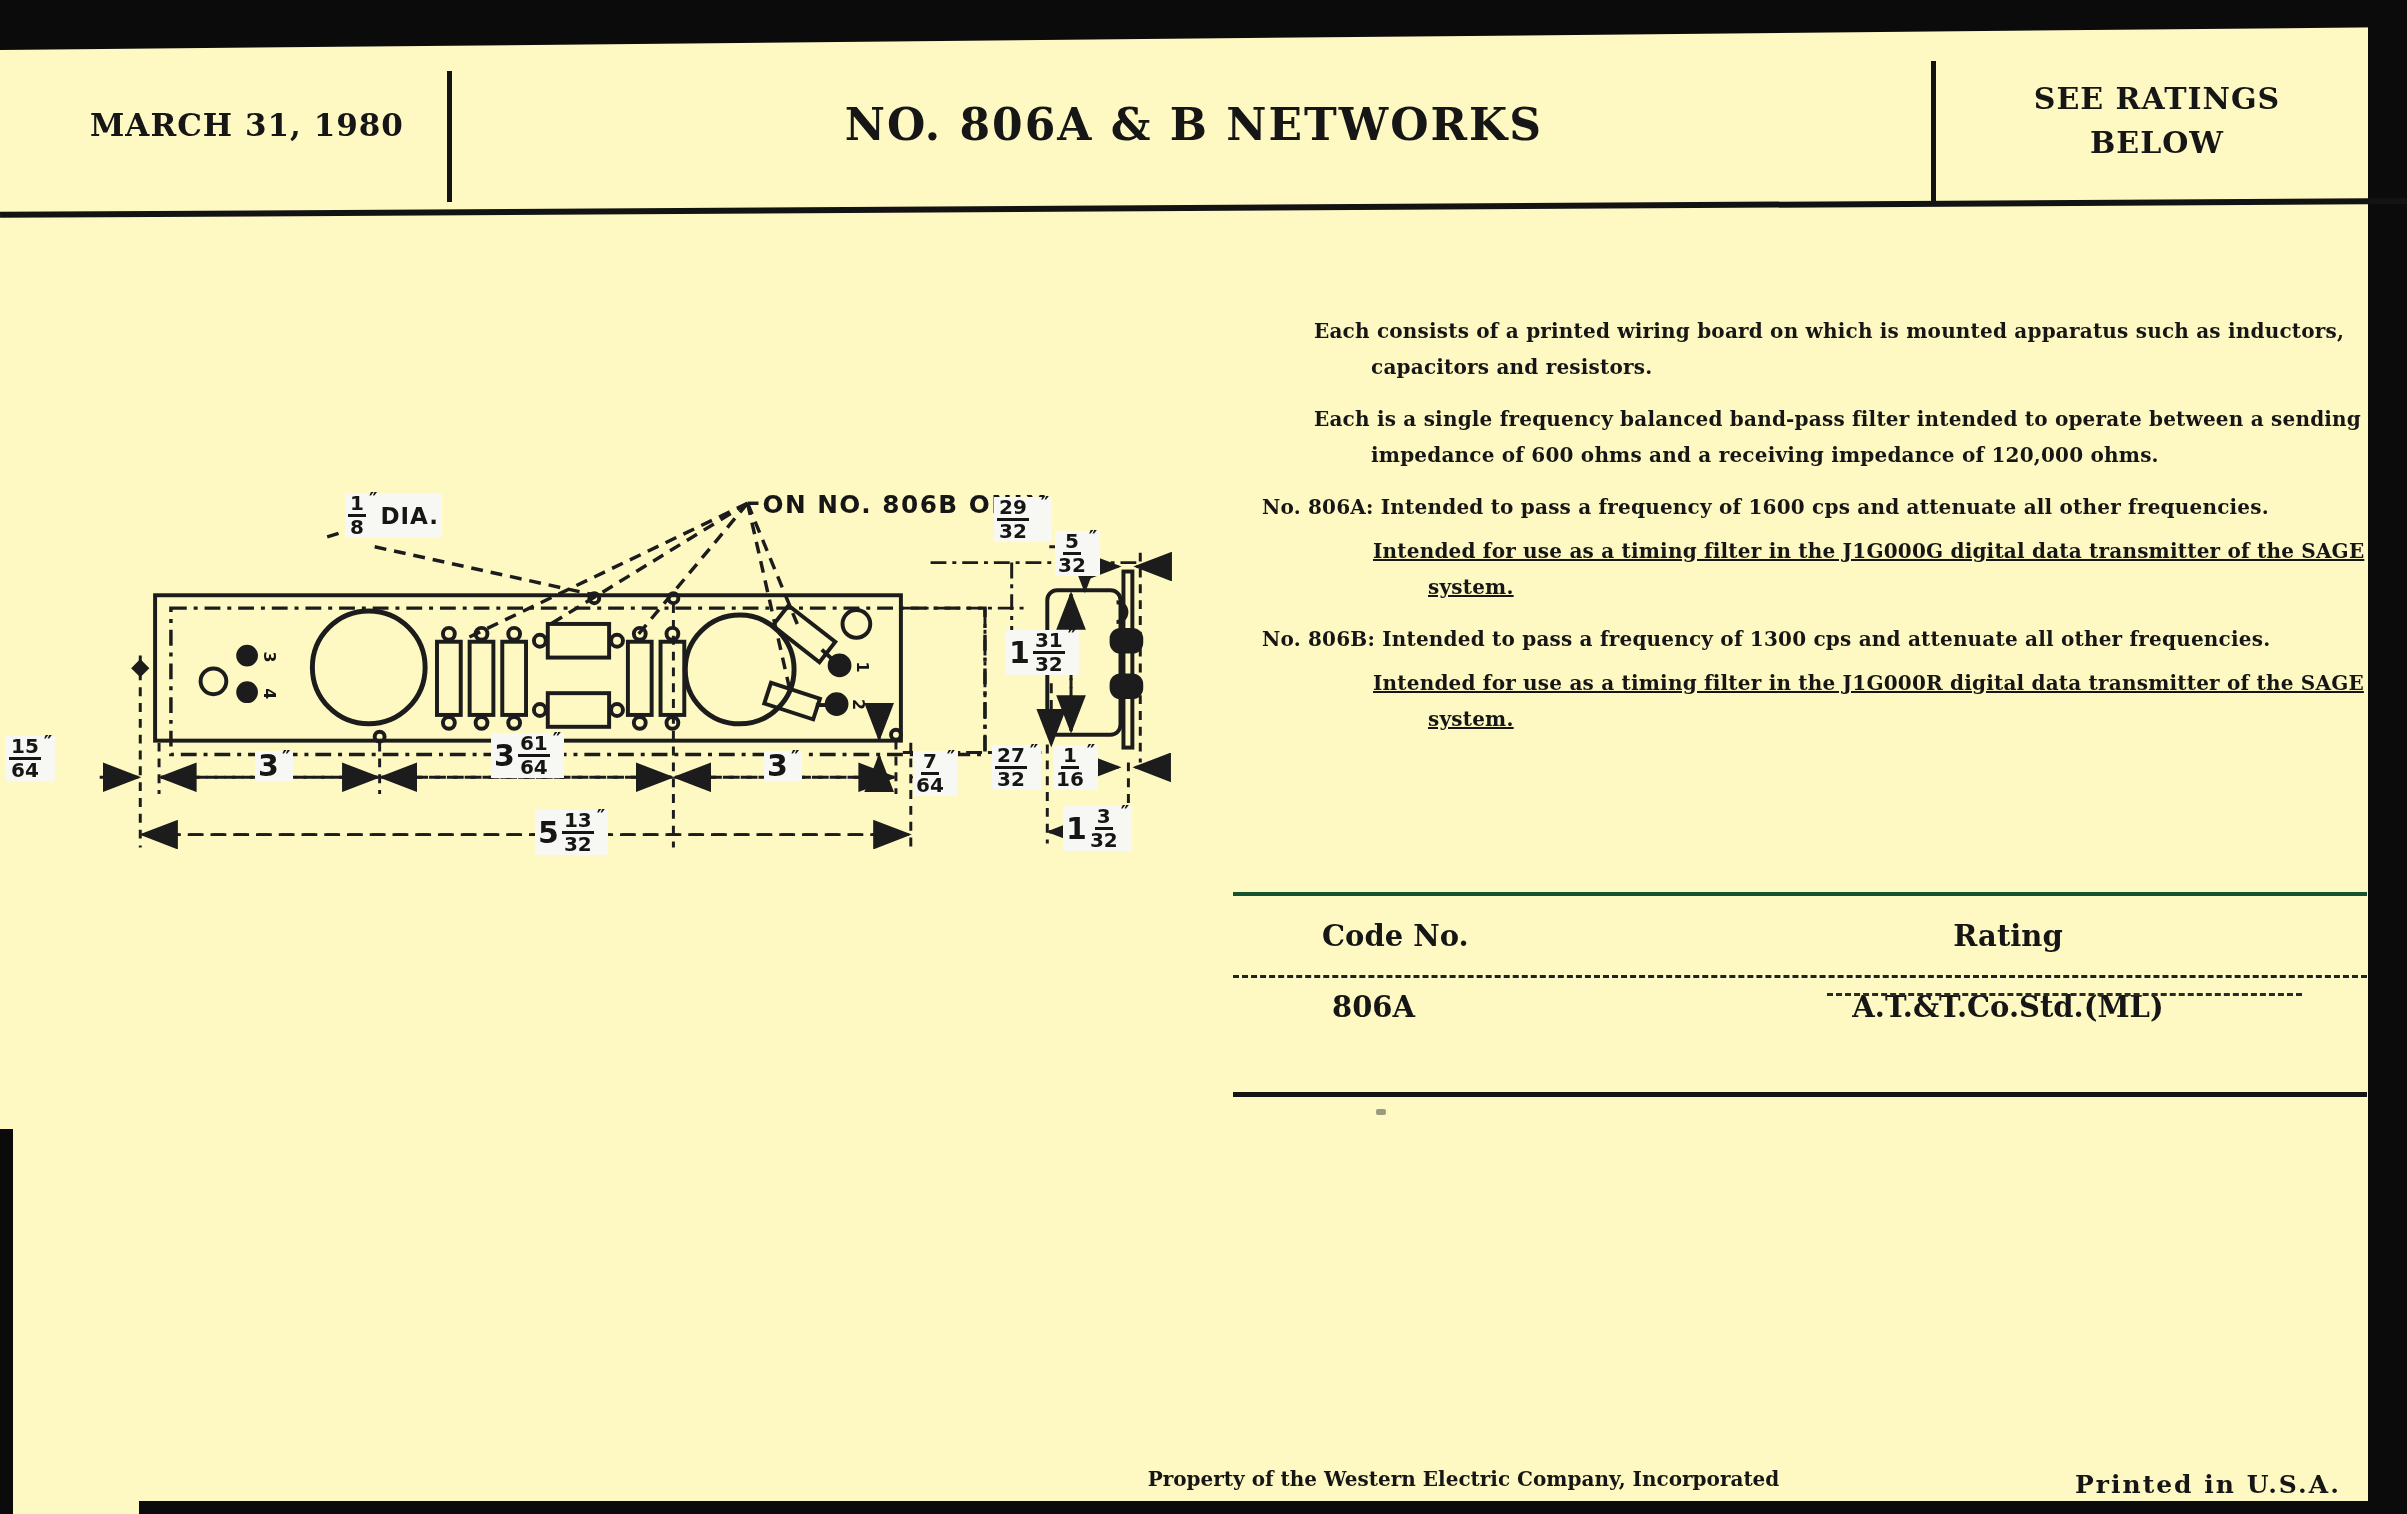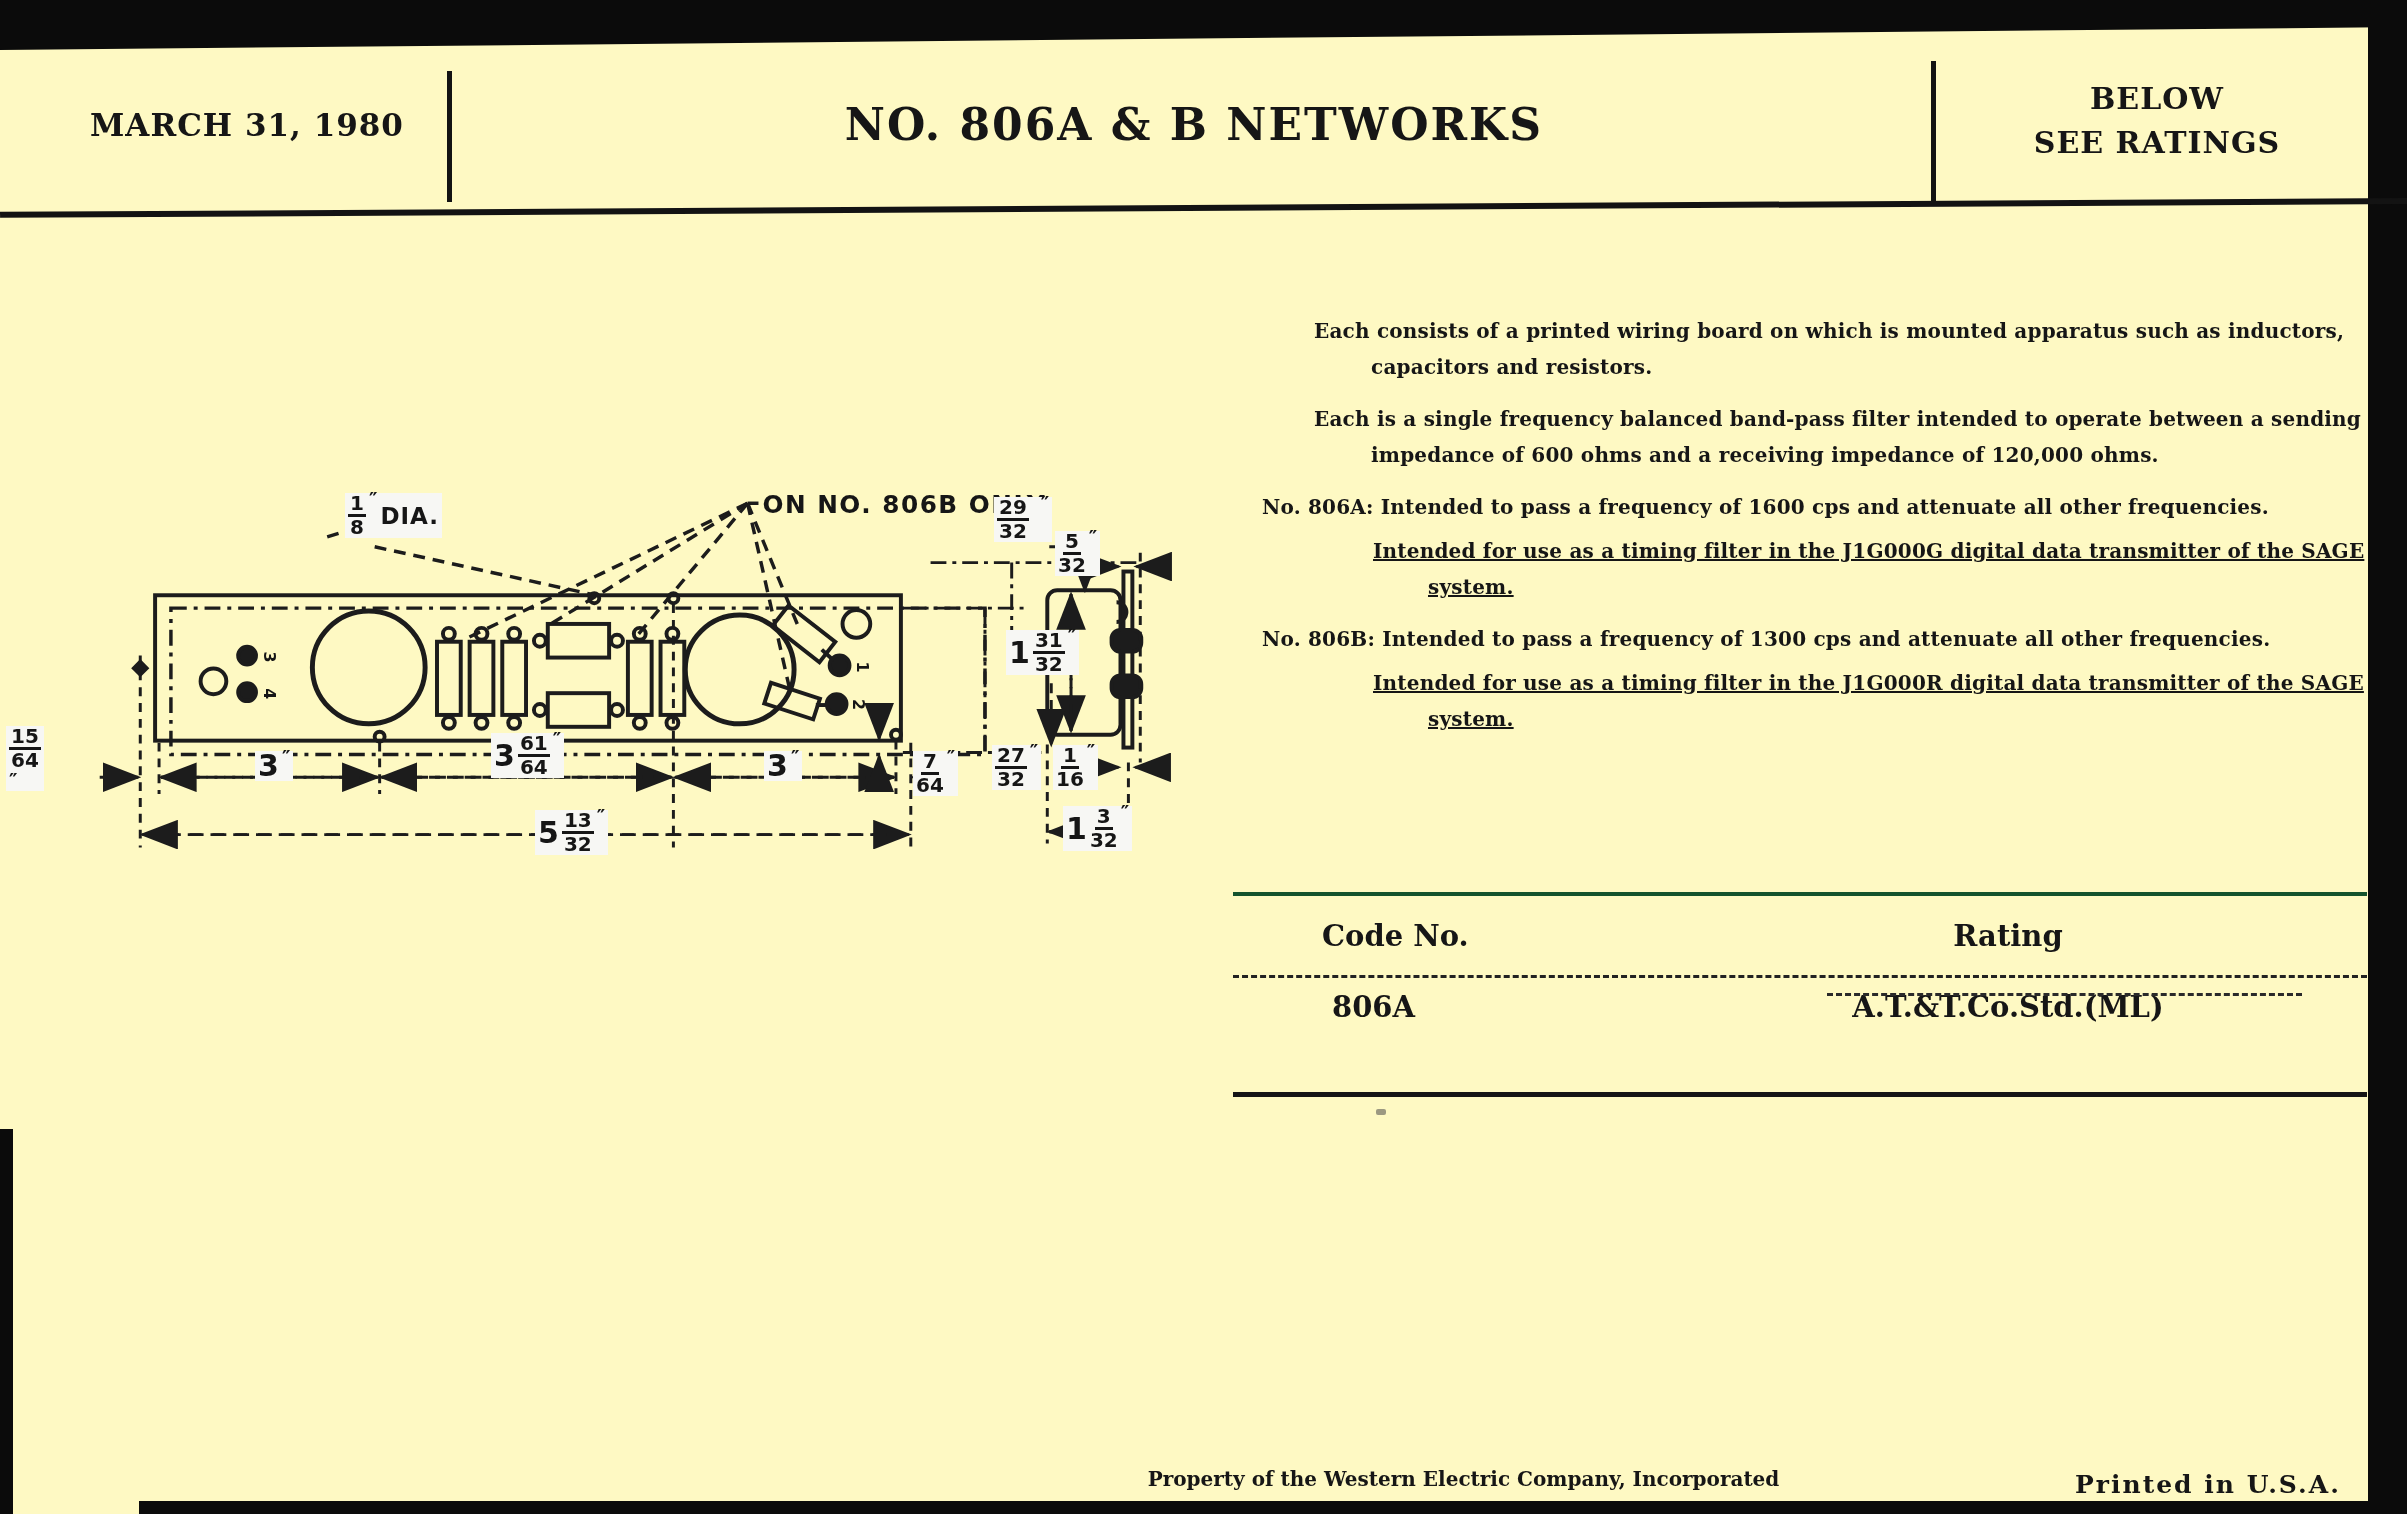--- a/index.html
+++ b/index.html
@@ -67,22 +67,22 @@
   <div class="band-top"></div>
   <div class="band-right"></div>
   <div class="band-bottom"></div>
   <div class="band-left"></div>
 
   <div class="hdr-date">MARCH 31, 1980</div>
   <div class="vdiv1"></div>
   <div class="hdr-title">NO. 806A &amp; B NETWORKS</div>
   <div class="vdiv2"></div>
   <div class="hdr-note">
+    <div>SEE RATINGS</div>
     <div>BELOW</div>
-    <div>SEE RATINGS</div>
   </div>
   <div class="hdr-rule"></div>
 
   <div id="diagram">
     <svg width="1238" height="455" viewBox="0 0 1250 460">
       <defs>
         <marker id="ah" orient="auto" markerWidth="14" markerHeight="10" refX="12" refY="5">
           <path d="M0,0 L13,5 L0,10 z" fill="#1c1c1c"></path>
         </marker>
       </defs>
@@ -238,21 +238,21 @@
     </svg>
     <div id="dim-layer">
         <div class="dim" style="left: 345px; top: 57px;">
           <span class="stack">
             <span class="n">1</span>
             <span class="d">8</span>
           </span>
           <span class="unit">″</span>
           <span class="suffix">DIA.</span>
         </div>
-        <div class="dim" style="left: 6px; top: 290px; flex-direction: column;">
+        <div class="dim" style="left: 6px; top: 300px;">
           <span class="stack">
             <span class="n">15</span>
             <span class="d">64</span>
           </span>
           <span class="unit">″</span>
         </div>
         <div class="dim" style="left: 255px; top: 315px;">
           <span class="whole">3</span>
           <span class="unit">″</span>
         </div>

